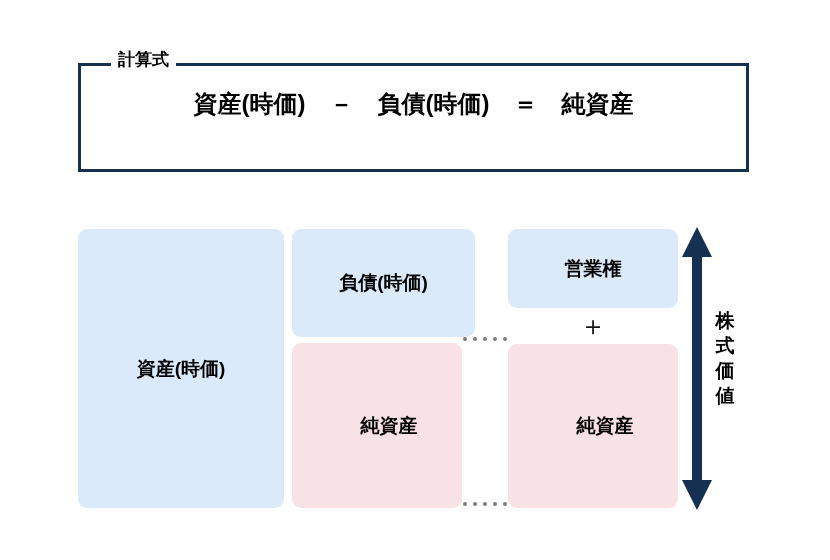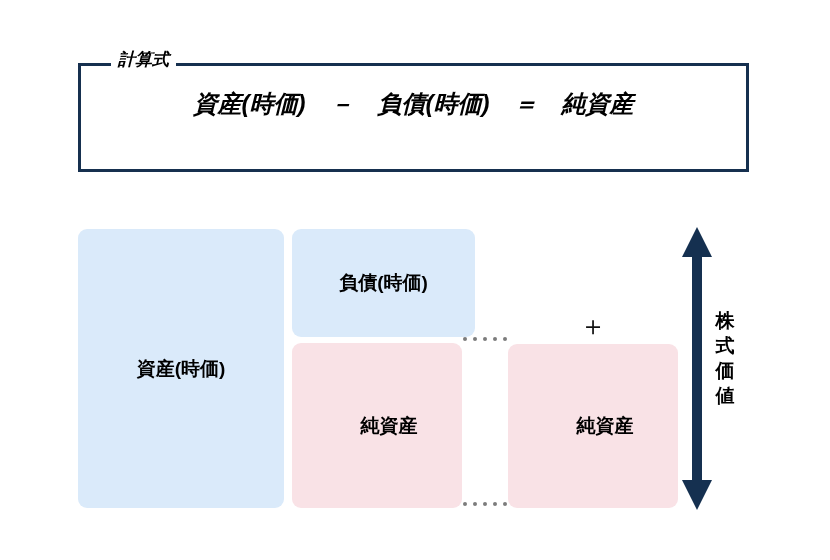--- a/index.html
+++ b/index.html
@@ -19,21 +19,20 @@
   
   #formula-frame {
     position: absolute;
     left: 78px;
     top: 63px;
     width: 671px;
     height: 109px;
     box-sizing: border-box;
     border: 3px solid #16304f;
     background: #ffffff;
-    font-style: italic;
   }
   #formula-legend {
     position: absolute;
     left: 30px;
     top: -15px;
     background: #ffffff;
     padding: 0 7px;
     font-size: 17px;
     font-weight: bold;
     line-height: 1;
@@ -155,20 +154,21 @@
   </div>
 </div>
 
 <div id="chart-area">
 
   <div class="bar-box blue" id="box-assets">資産(時価)</div>
 
   <div class="bar-box blue" id="box-liabilities">負債(時価)</div>
   <div class="bar-box pink" id="box-networth-2">純資産</div>
 
+  <div class="bar-box blue" id="box-goodwill">営業権</div>
   <div id="plus-sign">＋</div>
   <div class="bar-box pink" id="box-networth-3">純資産</div>
 
   <div class="dotted-connector" id="connector-top">
     <span></span>
     <span></span>
     <span></span>
     <span></span>
     <span></span>
   </div>

